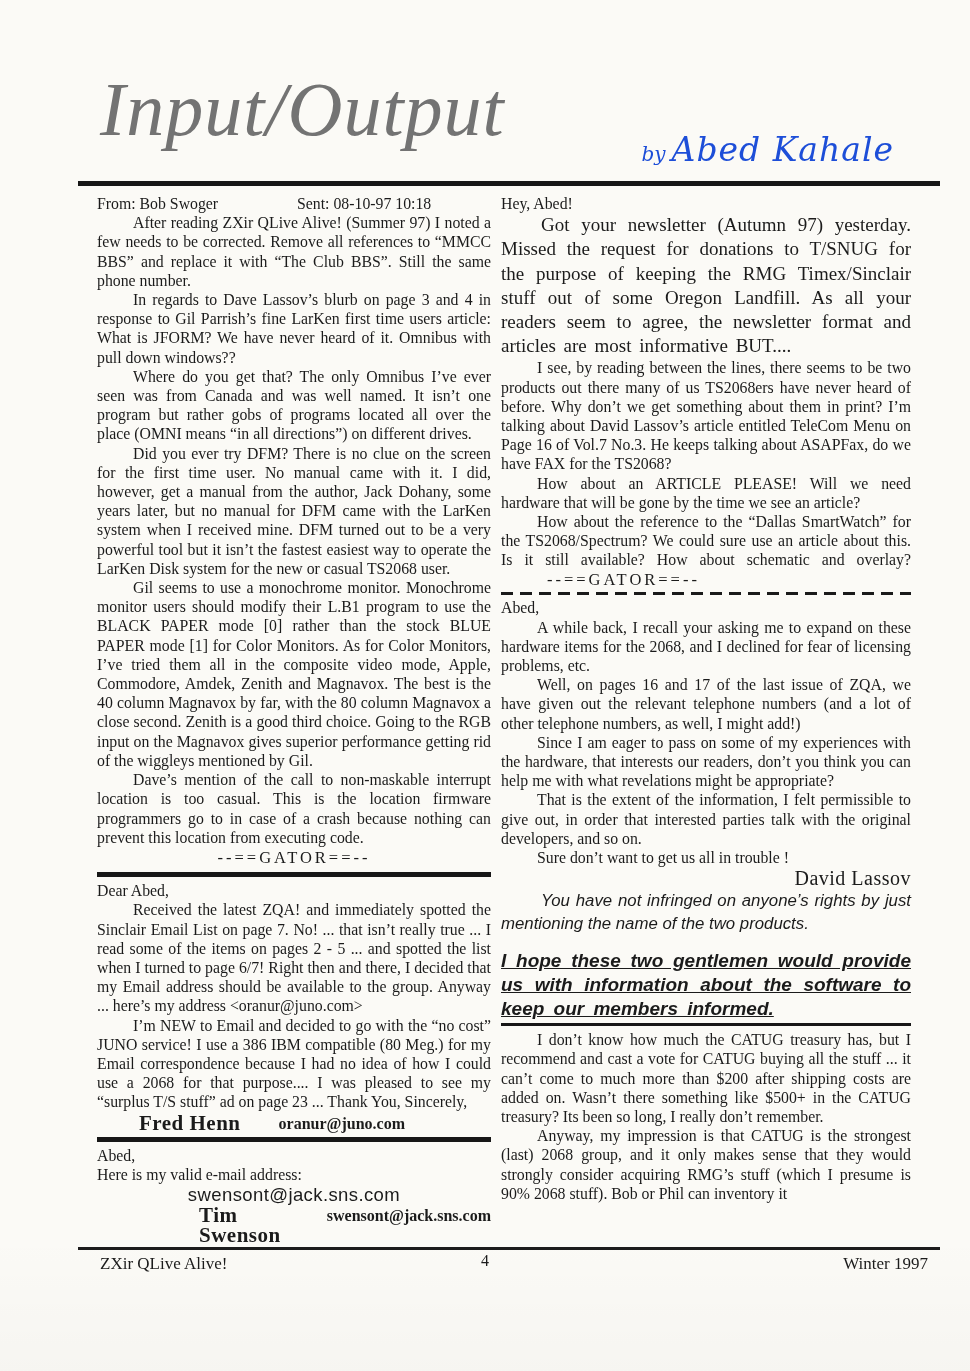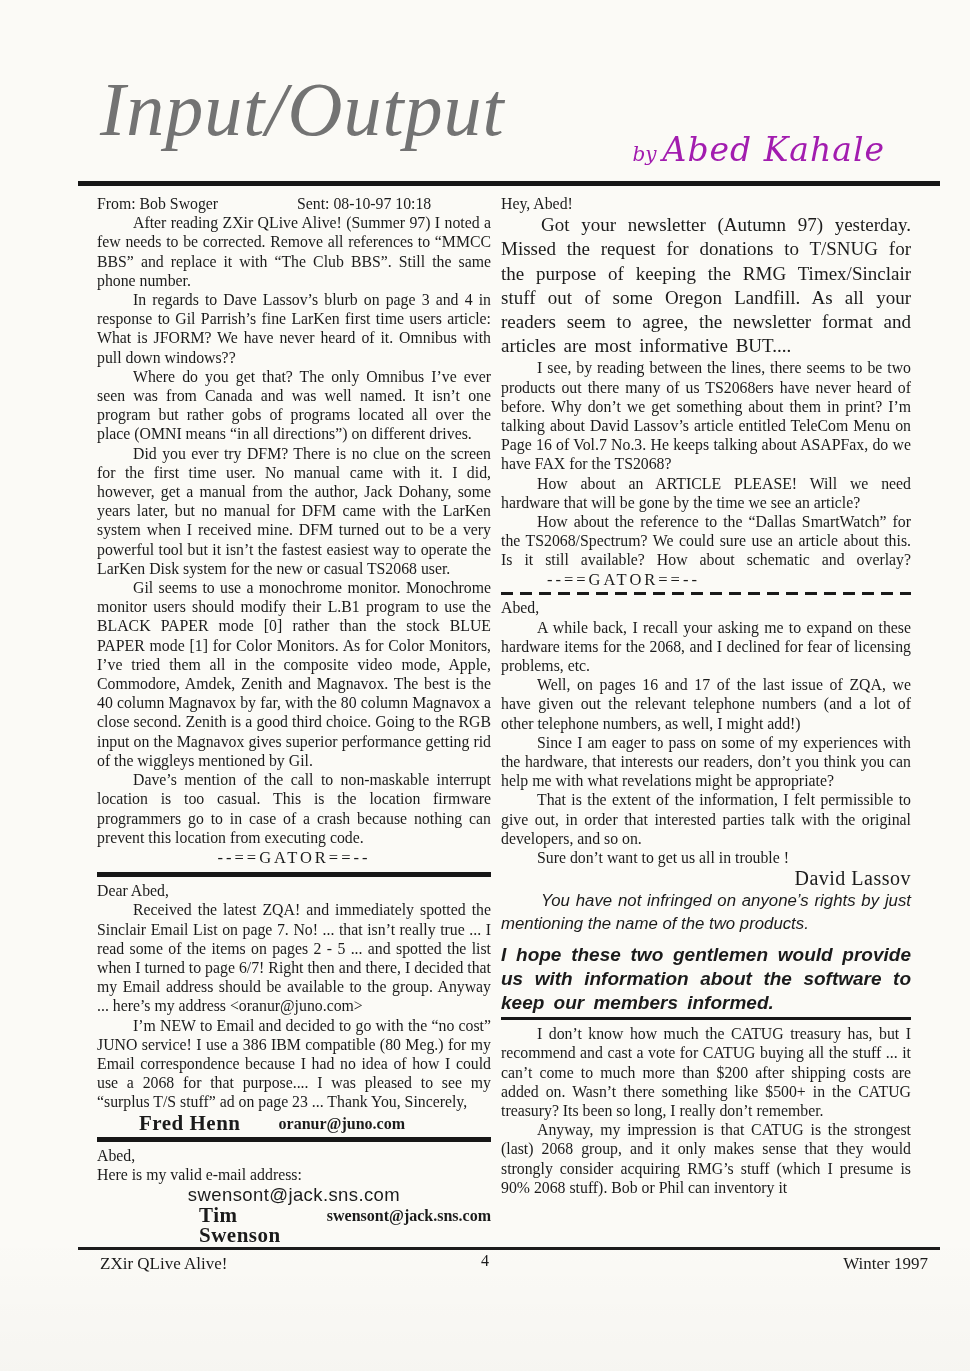--- a/index.html
+++ b/index.html
@@ -11,22 +11,22 @@
   }
   .paper-noise{position:absolute;inset:0;pointer-events:none;
     background:linear-gradient(180deg, rgba(0,0,0,0) 90%, rgba(0,0,0,0.02) 100%);}
   
   .masthead-title{
     position:absolute;left:100px;top:68px;margin:0;
     font:italic 400 76px/1.1 "Liberation Serif", serif;
     letter-spacing:1px;color:#737373;
   }
   .byline{
-    position:absolute;right:85px;top:130px;
-    font-style:italic;color:#a21caf;white-space:nowrap;
+    position:absolute;right:76px;top:130px;
+    font-style:italic;color:#1d4ed8;white-space:nowrap;
   }
   .byline .by{font:italic 400 20px "DejaVu Serif", serif;margin-right:6px;}
   .byline .by-name{font:italic 400 33px "DejaVu Serif", serif;letter-spacing:1px;}
   .masthead-rule{position:absolute;left:78px;top:181px;width:862px;height:5px;background:#171717;}
   
   .cols{position:absolute;left:97px;top:194px;width:831px;display:flex;gap:10px;}
   .col{font-size:15.8px;line-height:19.2px;text-align:justify;}
   .col-left{width:394px;}
   .col-right{width:410px;}
   p{margin:0;}
@@ -53,21 +53,21 @@
     text-align:center;font-family:"Liberation Sans", sans-serif;
     font-size:18.5px;letter-spacing:0.4px;margin:1px 0;
   }
   
   .lead{font-size:19px;line-height:24.2px;text-indent:40px;word-spacing:3px;}
   .keep-line{text-align:left;font-size:17px;margin-top:1px;}
   .keep-caps{letter-spacing:7px;word-spacing:8px;}
   .keep-tail{font-size:15.5px;letter-spacing:1px;}
   .sig-center{text-align:right;font-size:20px;letter-spacing:0.5px;margin:2px 0;}
   .ed-italic{font:italic 400 16.8px/22.4px "Liberation Sans", sans-serif;text-indent:40px;text-align:justify;}
-  .ed-bold{font:italic 700 19px/23.8px "Liberation Sans", sans-serif;text-align:justify;word-spacing:4px;margin-top:8px;}
+  .ed-bold{font:italic 700 19px/23.8px "Liberation Sans", sans-serif;text-align:justify;word-spacing:4px;margin-top:14px;text-decoration:underline;}
   .rmg-heading{text-align:center;font-size:23px;font-weight:700;letter-spacing:1px;margin:3px 0 2px;}
   
   .footer-rule{position:absolute;left:78px;top:1247px;width:862px;height:3px;background:#1c1c1c;}
   .footer-journal{position:absolute;left:100px;top:1254px;font-size:17px;}
   .footer-page{position:absolute;left:0;top:1252px;width:970px;text-align:center;font-size:16px;}
   .footer-issue{position:absolute;right:42px;top:1254px;font-size:17px;}
 </style>
 </head>
 <body>
 

